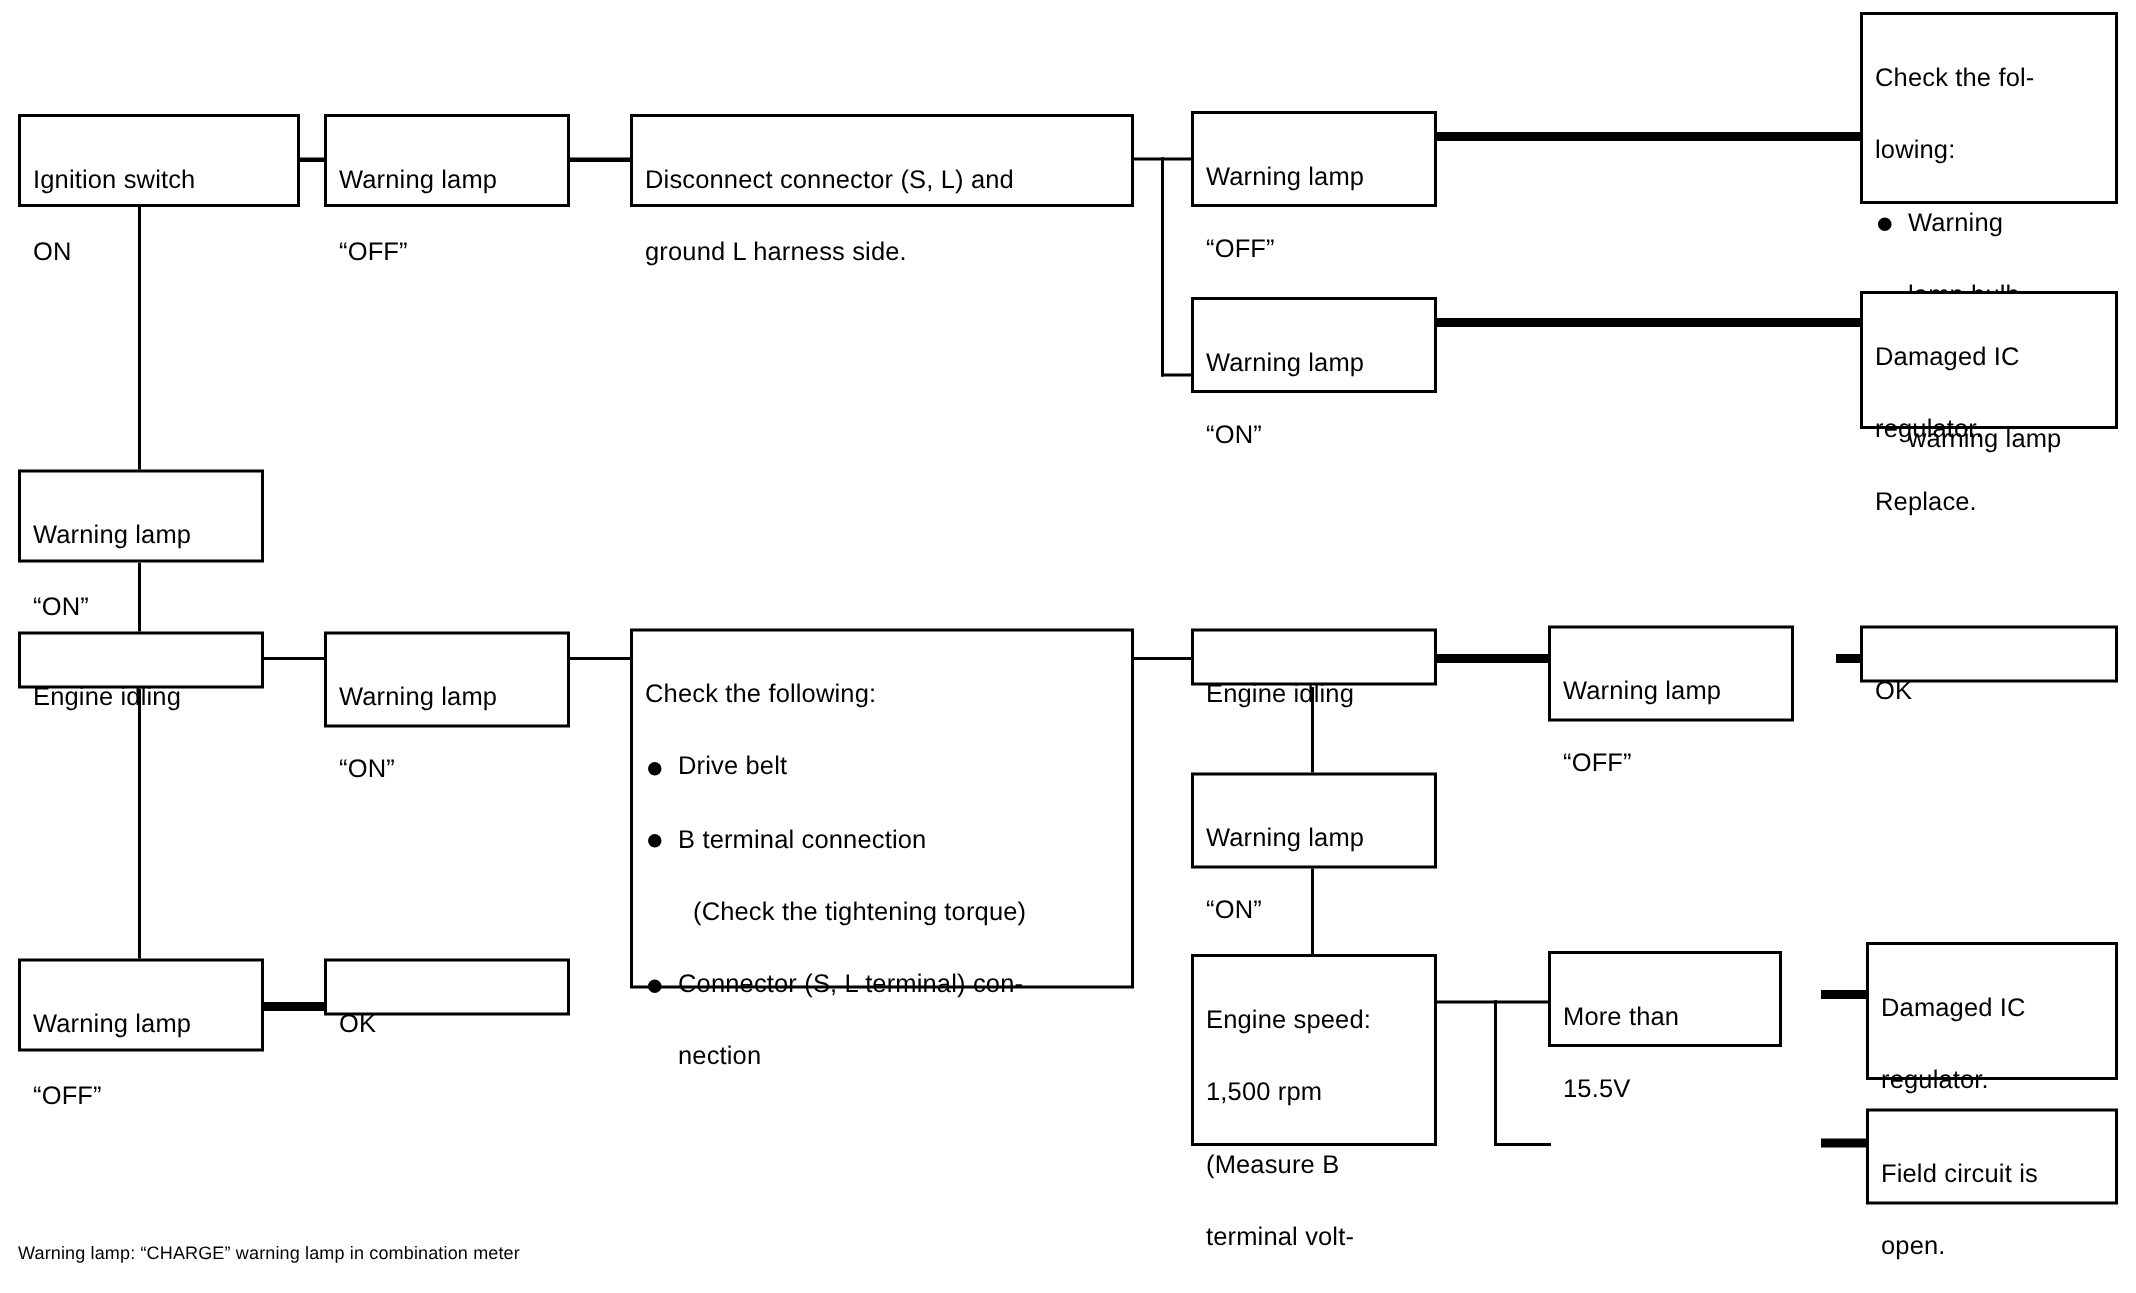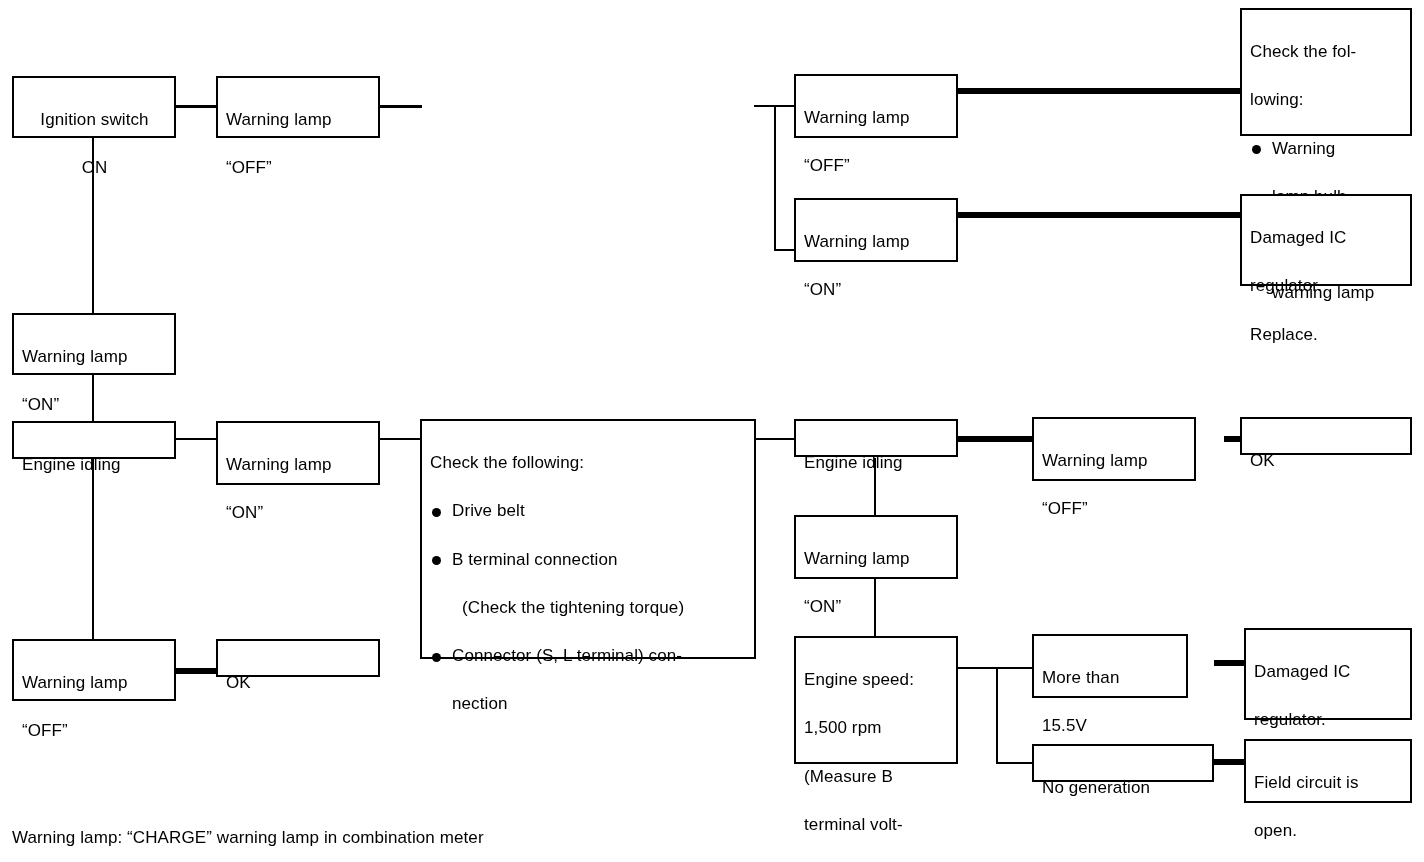--- a/index.html
+++ b/index.html
@@ -55,21 +55,21 @@
     z-index: 1;
   }
   .ln-h { height: 3px; }
   .ln-v { width: 3px; }
   .ln-h.thick { height: 6px; }
   .ln-h.thin { height: 2px; }
   .ln-v.thin { width: 2px; }
 
   .caption {
     position: absolute;
-    font-size: 17px;
+    font-size: 12px;
     letter-spacing: 0.1px;
     white-space: nowrap;
     z-index: 5;
   }
 </style>
 </head>
 <body>
 
 <div id="sheet">
 
@@ -108,30 +108,34 @@
   <div class="ln-v thin" style="left:996px; top:667px; height:97px;"></div>
   <div class="ln-h thin" style="left:996px; top:667px; width:38px;"></div>
   <div class="ln-h thin" style="left:996px; top:762px; width:38px;"></div>
 
   <div class="ln-h thick" style="left:1214px; top:660px; width:32px;"></div>
 
   <div class="ln-h thick" style="left:1214px; top:759px; width:32px;"></div>
 
   <div class="ln-h thick" style="left:174px; top:668px; width:44px;"></div>
 
-  <div class="box" style="left:12px; top:76px; width:164px; height:62px;text-align:center;">
+  <div class="box" style="left:12px; top:76px; width:188px; height:62px;">
     <span class="ln">Ignition switch</span>
     <span class="ln">ON</span>
   </div>
 
   <div class="box" style="left:216px; top:76px; width:164px; height:62px;">
     <span class="ln">Warning lamp</span>
     <span class="ln">“OFF”</span>
   </div>
 
+  <div class="box" style="left:420px; top:76px; width:336px; height:62px;">
+    <span class="ln">Disconnect connector (S, L) and</span>
+    <span class="ln">ground L harness side.</span>
+  </div>
 
   <div class="box" style="left:794px; top:74px; width:164px; height:64px;">
     <span class="ln">Warning lamp</span>
     <span class="ln">“OFF”</span>
   </div>
 
   <div class="box" style="left:794px; top:198px; width:164px; height:64px;">
     <span class="ln">Warning lamp</span>
     <span class="ln">“ON”</span>
   </div>
@@ -213,23 +217,20 @@
     <span class="ln">More than</span>
     <span class="ln">15.5V</span>
   </div>
 
   <div class="box" style="left:1244px; top:628px; width:168px; height:92px;">
     <span class="ln">Damaged IC</span>
     <span class="ln">regulator.</span>
     <span class="ln">Replace.</span>
   </div>
 
-  <div class="box" style="left:1032px; top:744px; width:182px; height:38px;">
-    <span class="ln">No generation</span>
-  </div>
 
   <div class="box" style="left:1244px; top:739px; width:168px; height:64px;">
     <span class="ln">Field circuit is</span>
     <span class="ln">open.</span>
   </div>
 
   <div class="caption" style="left:12px; top:828px;">Warning lamp: “CHARGE” warning lamp in combination meter</div>
 
 </div>
 

